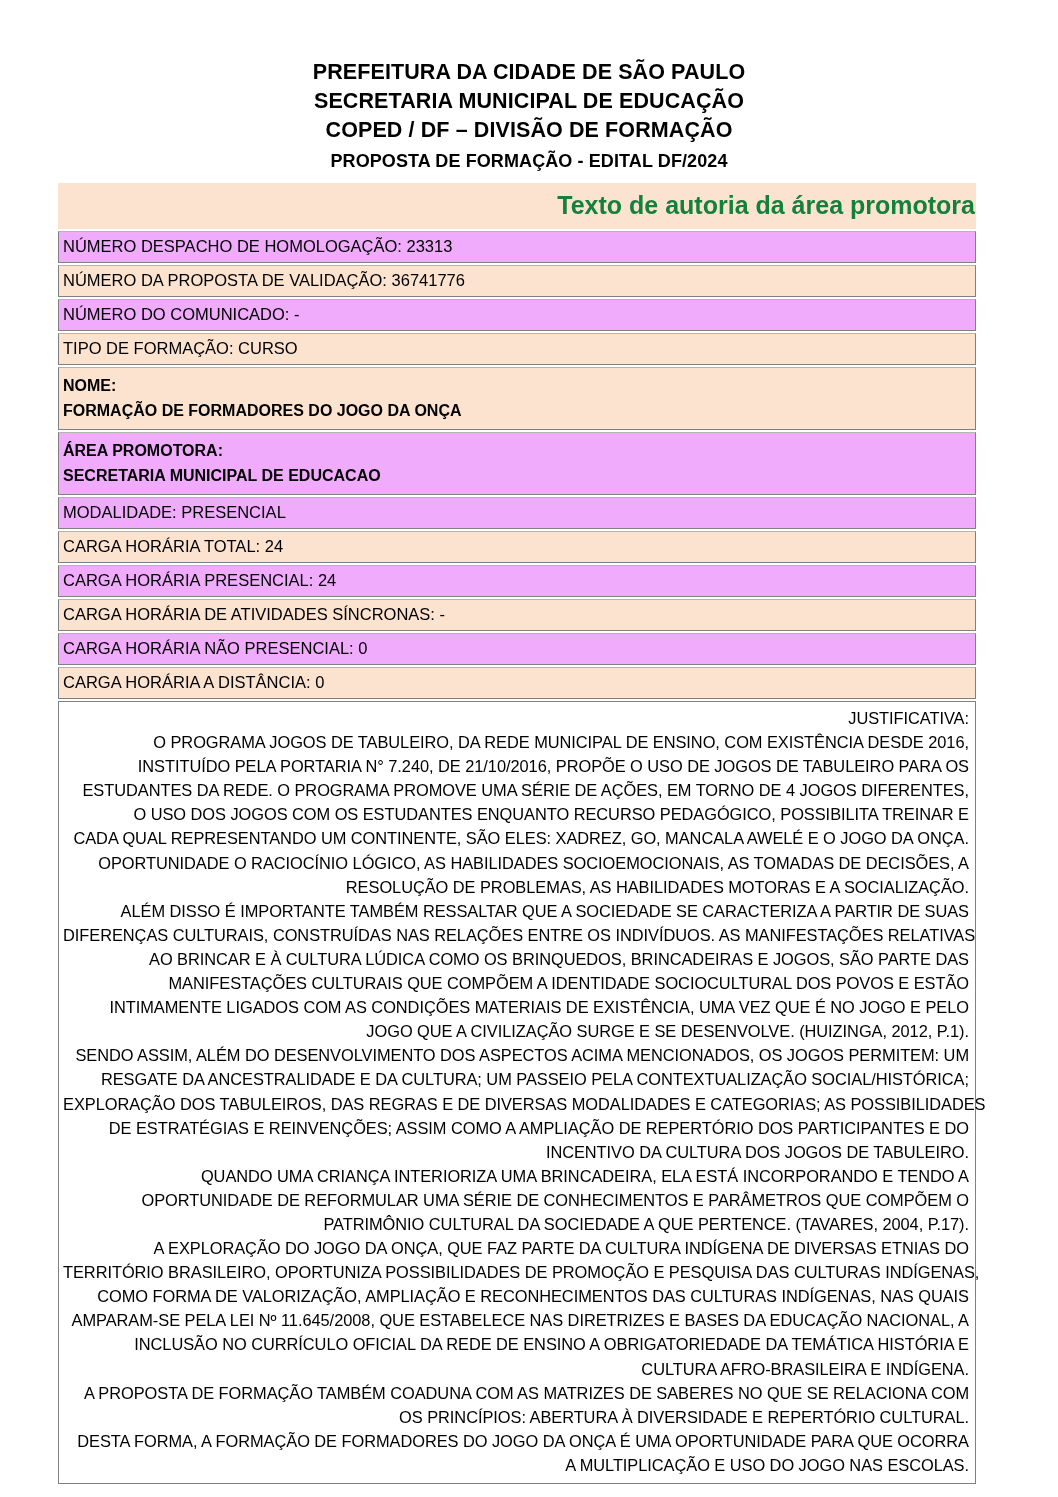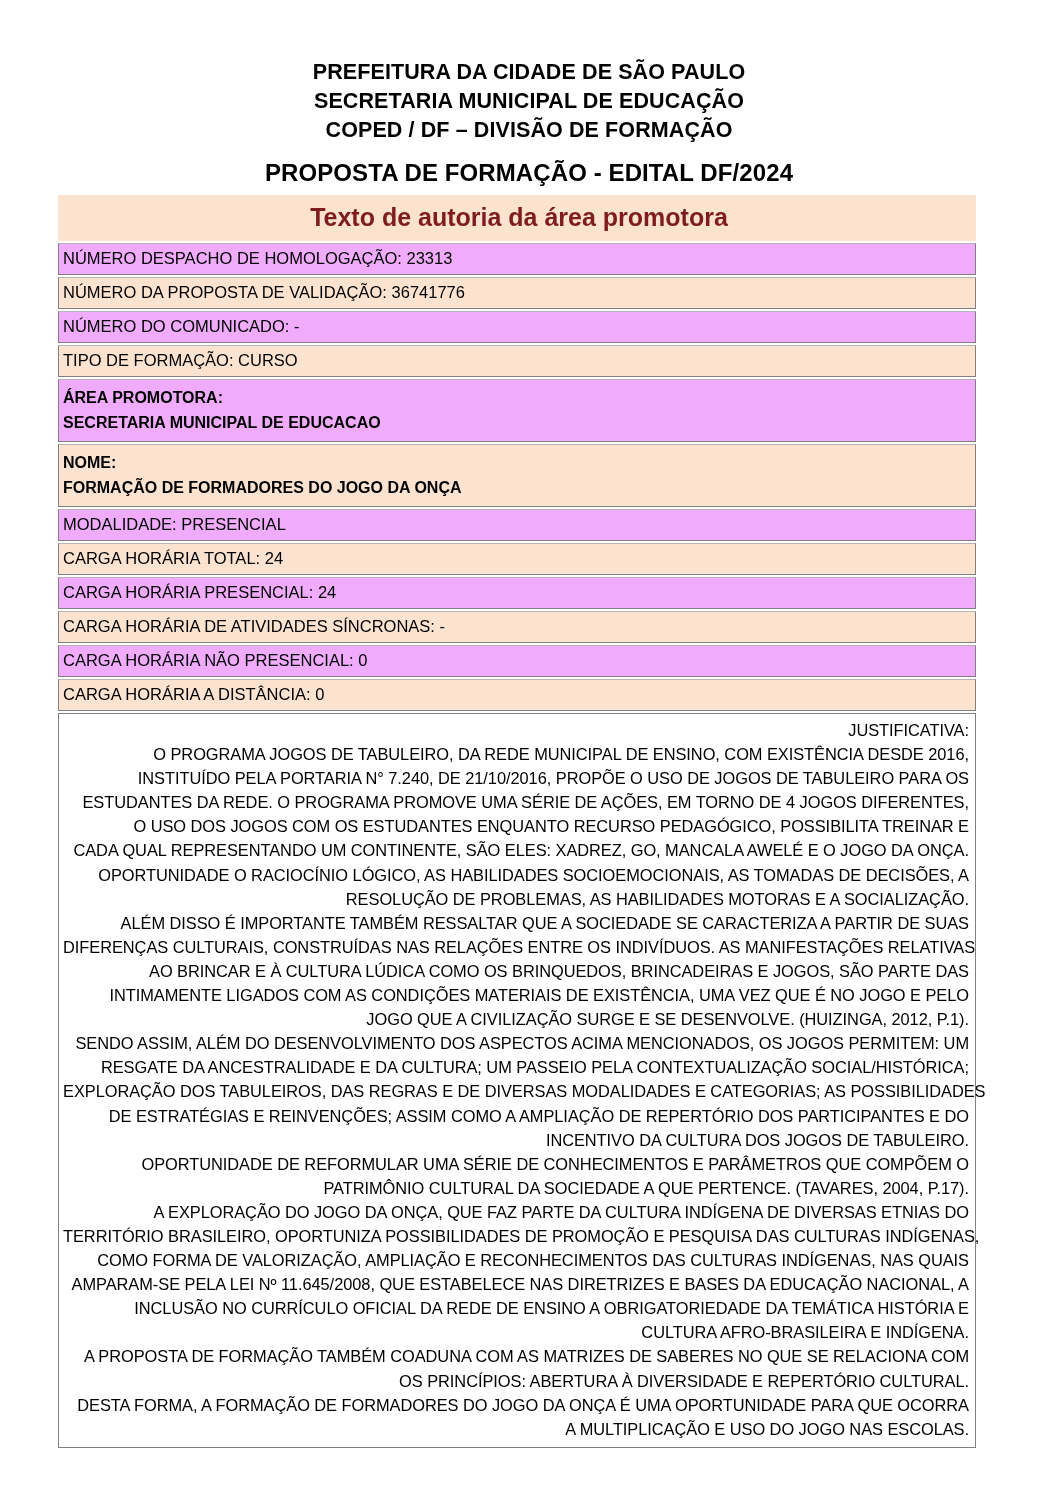--- a/index.html
+++ b/index.html
@@ -31,37 +31,36 @@
   }
   .doc-header .hline {
     font-weight: bold;
     font-size: 21.5px;
     line-height: 29px;
     letter-spacing: 0.1px;
     color: #000;
     white-space: nowrap;
   }
   .doc-header .hline.big {
-    font-size: 24px;
+    font-size: 18px;
     line-height: 32px;
-    margin-top: 12px;
   }
 
   
   .table-wrap {
     margin: 0 auto;
     width: 918px;
     margin-left: 58px;
     margin-top: 6px;
   }
 
   .banner {
     background: #fbe3d0;
-    text-align: center;
-    color: #7f1d1d;
+    text-align: right;
+    color: #15803d;
     font-weight: bold;
     font-size: 25px;
     line-height: 34px;
     padding: 4px 0 6px 4px;
     border: 1px solid #fbe3d0;
     box-sizing: border-box;
   }
 
   .row {
     box-sizing: border-box;
@@ -132,28 +131,28 @@
     </div>
 
     <div class="row">
       <span class="l1">NÚMERO DO COMUNICADO:  -</span>
     </div>
 
     <div class="row shaded">
       <span class="l1">TIPO DE FORMAÇÃO: CURSO</span>
     </div>
 
+    <div class="row shaded bold tall">
+      <span class="l1">NOME:</span>
+      <span class="l2">FORMAÇÃO DE FORMADORES DO JOGO DA ONÇA</span>
+    </div>
+
     <div class="row bold tall">
       <span class="l1">ÁREA PROMOTORA:</span>
       <span class="l2">SECRETARIA MUNICIPAL DE EDUCACAO</span>
-    </div>
-
-    <div class="row shaded bold tall">
-      <span class="l1">NOME:</span>
-      <span class="l2">FORMAÇÃO DE FORMADORES DO JOGO DA ONÇA</span>
     </div>
 
     <div class="row">
       <span class="l1">MODALIDADE: PRESENCIAL</span>
     </div>
 
     <div class="row shaded">
       <span class="l1">CARGA HORÁRIA TOTAL: 24</span>
     </div>
 
@@ -178,27 +177,29 @@
       <p>O PROGRAMA JOGOS DE TABULEIRO, DA REDE MUNICIPAL DE ENSINO, COM EXISTÊNCIA DESDE 2016,</p>
       <p>INSTITUÍDO PELA PORTARIA N° 7.240, DE 21/10/2016, PROPÕE O USO DE JOGOS DE TABULEIRO PARA OS</p>
       <p>ESTUDANTES DA REDE. O PROGRAMA PROMOVE UMA SÉRIE DE AÇÕES, EM TORNO DE 4 JOGOS DIFERENTES,</p>
       <p>O USO DOS JOGOS COM OS ESTUDANTES ENQUANTO RECURSO PEDAGÓGICO, POSSIBILITA TREINAR E</p>
       <p>CADA QUAL REPRESENTANDO UM CONTINENTE, SÃO ELES: XADREZ, GO, MANCALA AWELÉ E O JOGO DA ONÇA.</p>
       <p>OPORTUNIDADE O RACIOCÍNIO LÓGICO, AS HABILIDADES SOCIOEMOCIONAIS, AS TOMADAS DE DECISÕES, A</p>
       <p>RESOLUÇÃO DE PROBLEMAS, AS HABILIDADES MOTORAS E A SOCIALIZAÇÃO.</p>
       <p>ALÉM DISSO É IMPORTANTE TAMBÉM RESSALTAR QUE A SOCIEDADE SE CARACTERIZA A PARTIR DE SUAS</p>
       <p>DIFERENÇAS CULTURAIS, CONSTRUÍDAS NAS RELAÇÕES ENTRE OS INDIVÍDUOS. AS MANIFESTAÇÕES RELATIVAS</p>
       <p>AO BRINCAR E À CULTURA LÚDICA COMO OS BRINQUEDOS, BRINCADEIRAS E JOGOS, SÃO PARTE DAS</p>
+      <p>MANIFESTAÇÕES CULTURAIS QUE COMPÕEM A IDENTIDADE SOCIOCULTURAL DOS POVOS E ESTÃO</p>
       <p>INTIMAMENTE LIGADOS COM AS CONDIÇÕES MATERIAIS DE EXISTÊNCIA, UMA VEZ QUE É NO JOGO E PELO</p>
       <p>JOGO QUE A CIVILIZAÇÃO SURGE E SE DESENVOLVE. (HUIZINGA, 2012, P.1).</p>
       <p>SENDO ASSIM, ALÉM DO DESENVOLVIMENTO DOS ASPECTOS ACIMA MENCIONADOS, OS JOGOS PERMITEM: UM</p>
       <p>RESGATE DA ANCESTRALIDADE E DA CULTURA; UM PASSEIO PELA CONTEXTUALIZAÇÃO SOCIAL/HISTÓRICA;</p>
       <p>EXPLORAÇÃO DOS TABULEIROS, DAS REGRAS E DE DIVERSAS MODALIDADES E CATEGORIAS; AS POSSIBILIDADES</p>
       <p>DE ESTRATÉGIAS E REINVENÇÕES; ASSIM COMO A AMPLIAÇÃO DE REPERTÓRIO DOS PARTICIPANTES E DO</p>
       <p>INCENTIVO DA CULTURA DOS JOGOS DE TABULEIRO.</p>
+      <p>QUANDO UMA CRIANÇA INTERIORIZA UMA BRINCADEIRA, ELA ESTÁ INCORPORANDO E TENDO A</p>
       <p>OPORTUNIDADE DE REFORMULAR UMA SÉRIE DE CONHECIMENTOS E PARÂMETROS QUE COMPÕEM O</p>
       <p>PATRIMÔNIO CULTURAL DA SOCIEDADE A QUE PERTENCE. (TAVARES, 2004, P.17).</p>
       <p>A EXPLORAÇÃO DO JOGO DA ONÇA, QUE FAZ PARTE DA CULTURA INDÍGENA DE DIVERSAS ETNIAS DO</p>
       <p>TERRITÓRIO BRASILEIRO, OPORTUNIZA POSSIBILIDADES DE PROMOÇÃO E PESQUISA DAS CULTURAS INDÍGENAS,</p>
       <p>COMO FORMA DE VALORIZAÇÃO, AMPLIAÇÃO E RECONHECIMENTOS DAS CULTURAS INDÍGENAS, NAS QUAIS</p>
       <p>AMPARAM-SE PELA LEI Nº 11.645/2008, QUE ESTABELECE NAS DIRETRIZES E BASES DA EDUCAÇÃO NACIONAL, A</p>
       <p>INCLUSÃO NO CURRÍCULO OFICIAL DA REDE DE ENSINO A OBRIGATORIEDADE DA TEMÁTICA HISTÓRIA E</p>
       <p>CULTURA AFRO-BRASILEIRA E INDÍGENA.</p>
       <p>A PROPOSTA DE FORMAÇÃO TAMBÉM COADUNA COM AS MATRIZES DE SABERES NO QUE SE RELACIONA COM</p>
       <p>OS PRINCÍPIOS: ABERTURA À DIVERSIDADE E REPERTÓRIO CULTURAL.</p>

